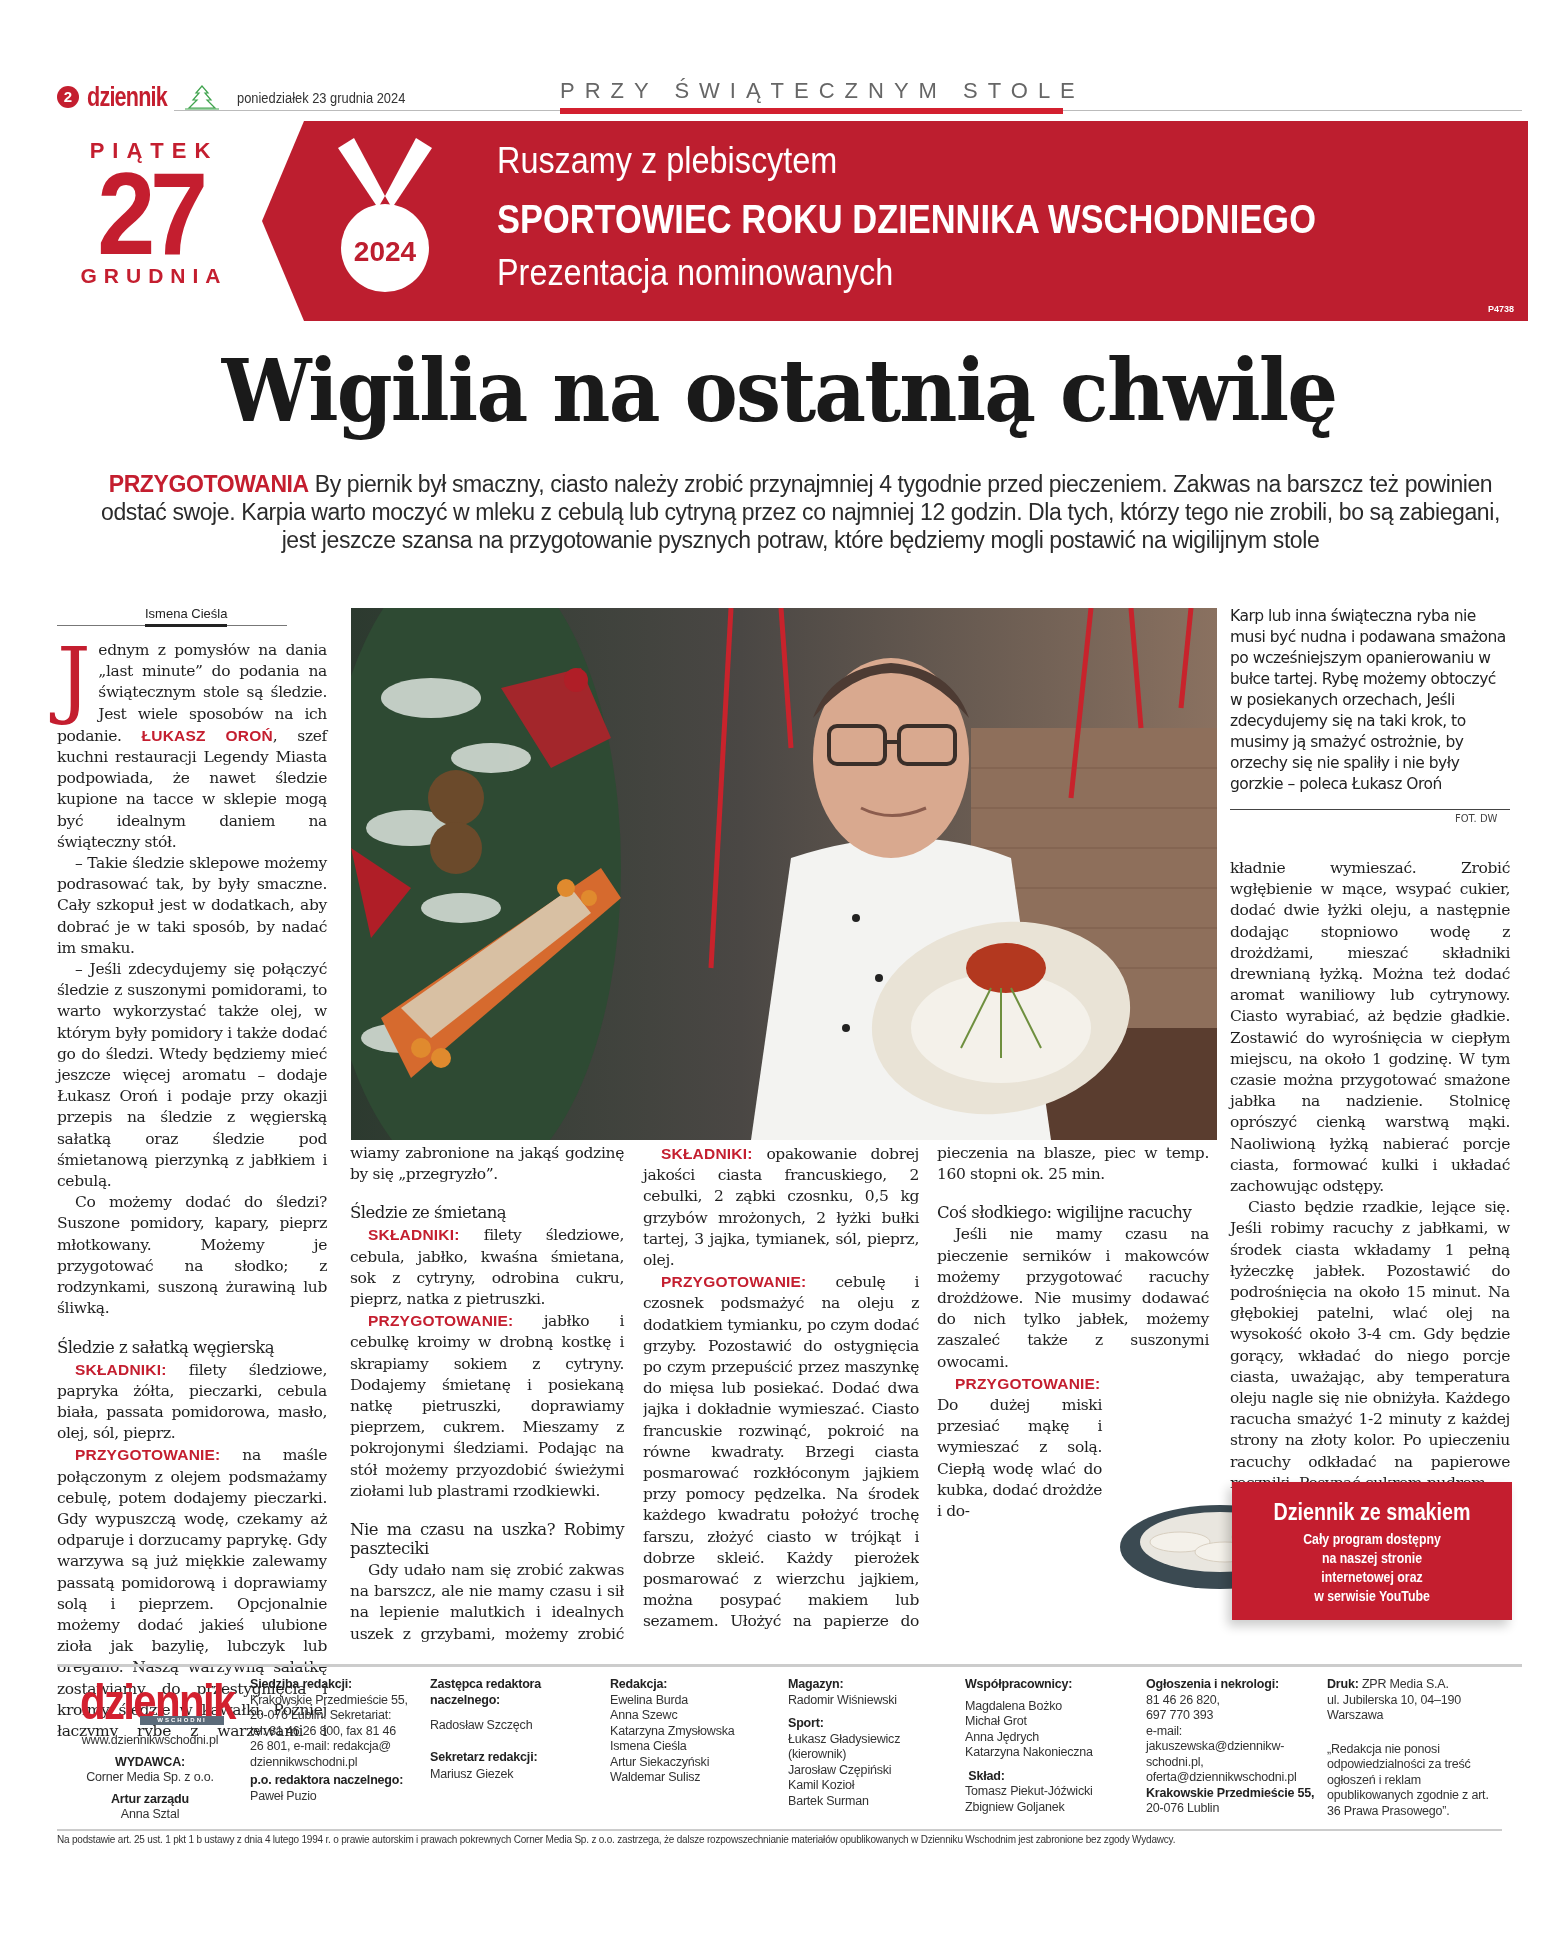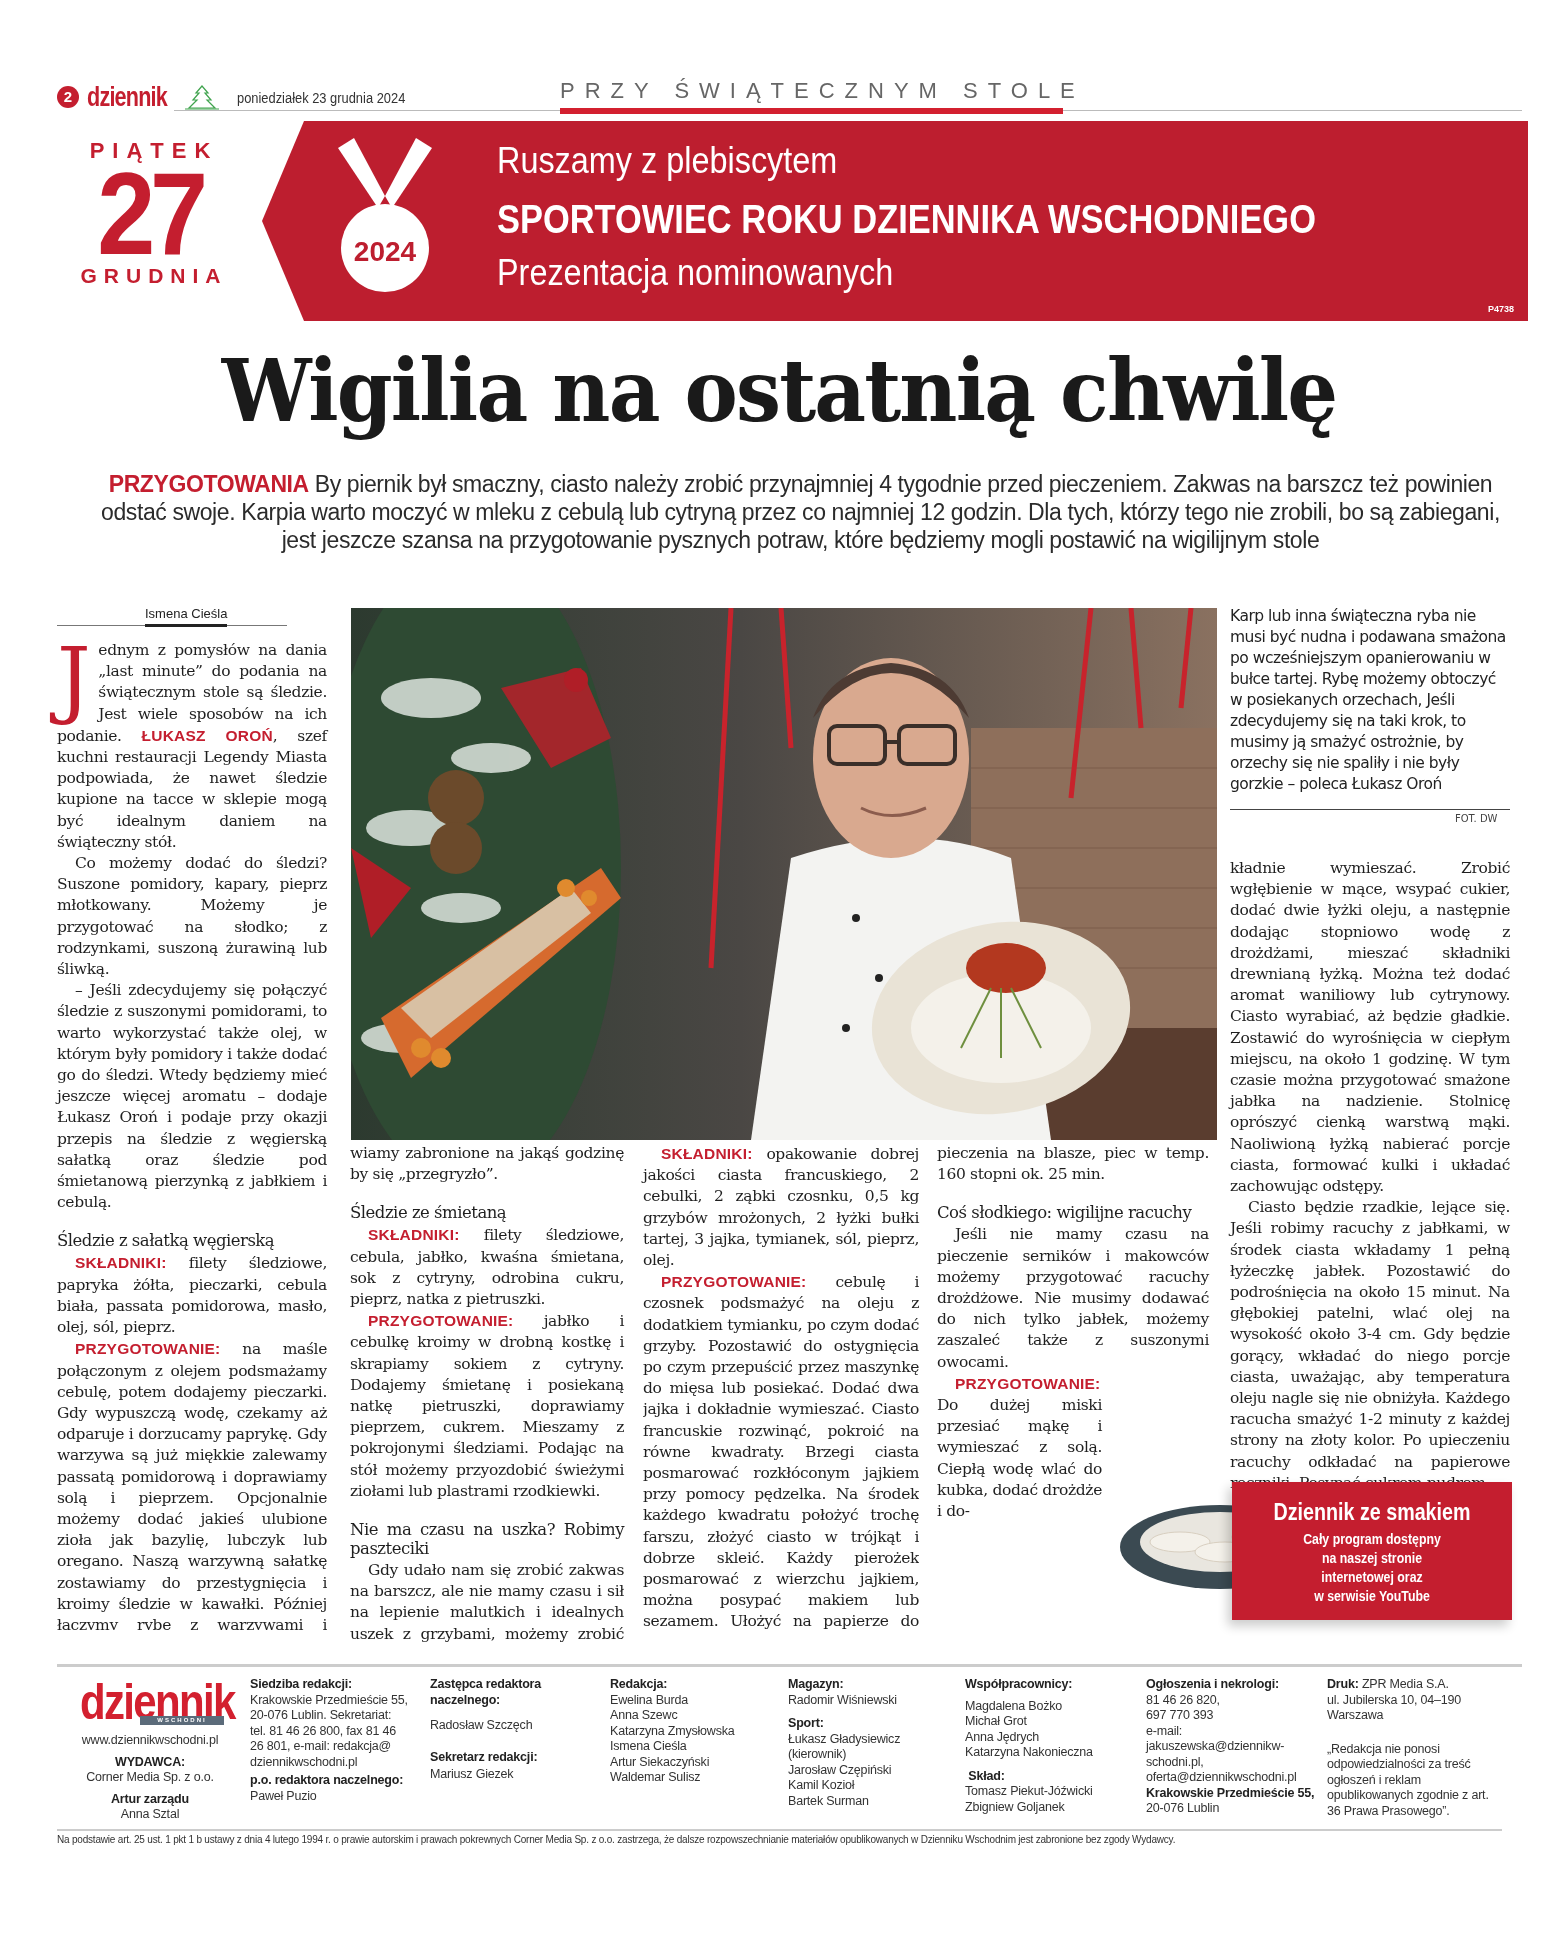--- a/index.html
+++ b/index.html
@@ -111,22 +111,23 @@
   <span>By piernik był smaczny, ciasto należy zrobić przynajmniej 4 tygodnie przed pieczeniem. Zakwas na barszcz też powinien odstać swoje. Karpia warto moczyć w mleku z cebulą lub cytryną przez co najmniej 12 godzin. Dla tych, którzy tego nie zrobili, bo są zabiegani, jest jeszcze szansa na przygotowanie pysznych potraw, które będziemy mogli postawić na wigilijnym stole</span>
 </div>
 
 <div class="abs byline">
   <span>Ismena Cieśla</span>
 </div>
 <div class="col" style="left:57px; top:640px; width:270px;">
   <p class="noindent">
     <span class="dropcap">J</span><span>ednym z pomysłów na dania „last minute” do podania na świątecznym stole są śledzie. Jest wiele sposobów na ich podanie. </span><span class="lbl">ŁUKASZ OROŃ</span><span>, szef kuchni restauracji Legendy Miasta podpowiada, że nawet śledzie kupione na tacce w sklepie mogą być idealnym daniem na świąteczny stół.</span>
   </p>
+  <p>– Takie śledzie sklepowe możemy podrasować tak, by były smaczne. Cały szkopuł jest w dodatkach, aby dobrać je w taki sposób, by nadać im smaku.</p>
+  <p>– Jeśli zdecydujemy się połączyć śledzie z suszonymi pomidorami, to warto wykorzystać także olej, w którym były pomidory i także dodać go do śledzi. Wtedy będziemy mieć jeszcze więcej aromatu – dodaje Łukasz Oroń i podaje przy okazji przepis na śledzie z węgierską sałatką oraz śledzie pod śmietanową pierzynką z jabłkiem i cebulą.</p>
   <p>Co możemy dodać do śledzi? Suszone pomidory, kapary, pieprz młotkowany. Możemy je przygotować na słodko; z rodzynkami, suszoną żurawiną lub śliwką.</p>
-  <p>– Jeśli zdecydujemy się połączyć śledzie z suszonymi pomidorami, to warto wykorzystać także olej, w którym były pomidory i także dodać go do śledzi. Wtedy będziemy mieć jeszcze więcej aromatu – dodaje Łukasz Oroń i podaje przy okazji przepis na śledzie z węgierską sałatką oraz śledzie pod śmietanową pierzynką z jabłkiem i cebulą.</p>
   <h3>Śledzie z sałatką węgierską</h3>
   <p><span class="lbl">SKŁADNIKI:</span> <span>filety śledziowe, papryka żółta, pieczarki, cebula biała, passata pomidorowa, masło, olej, sól, pieprz.</span></p>
   <p style="height:292px; overflow:hidden;"><span class="lbl">PRZYGOTOWANIE:</span> <span>na maśle połączonym z olejem podsmażamy cebulę, potem dodajemy pieczarki. Gdy wypuszczą wodę, czekamy aż odparuje i dorzucamy paprykę. Gdy warzywa są już miękkie zalewamy passatą pomidorową i doprawiamy solą i pieprzem. Opcjonalnie możemy dodać jakieś ulubione zioła jak bazylię, lubczyk lub oregano. Naszą warzywną sałatkę zostawiamy do przestygnięcia i kroimy śledzie w kawałki. Później łączymy rybę z warzywami i zostawiamy ewentualnie na jakąś godzinę by się „przegryzło”.</span></p>
 </div>
 
 <div class="abs photo" title="Szef kuchni w białym kitlu trzyma dwa talerze z daniami wigilijnymi na tle świątecznych dekoracji">
   <svg width="866" height="532" viewBox="0 0 866 532">
     <defs>
       <linearGradient id="bg" x1="0" y1="0" x2="1" y2="0">
         <stop offset="0" stop-color="#2c3a2f"></stop>

